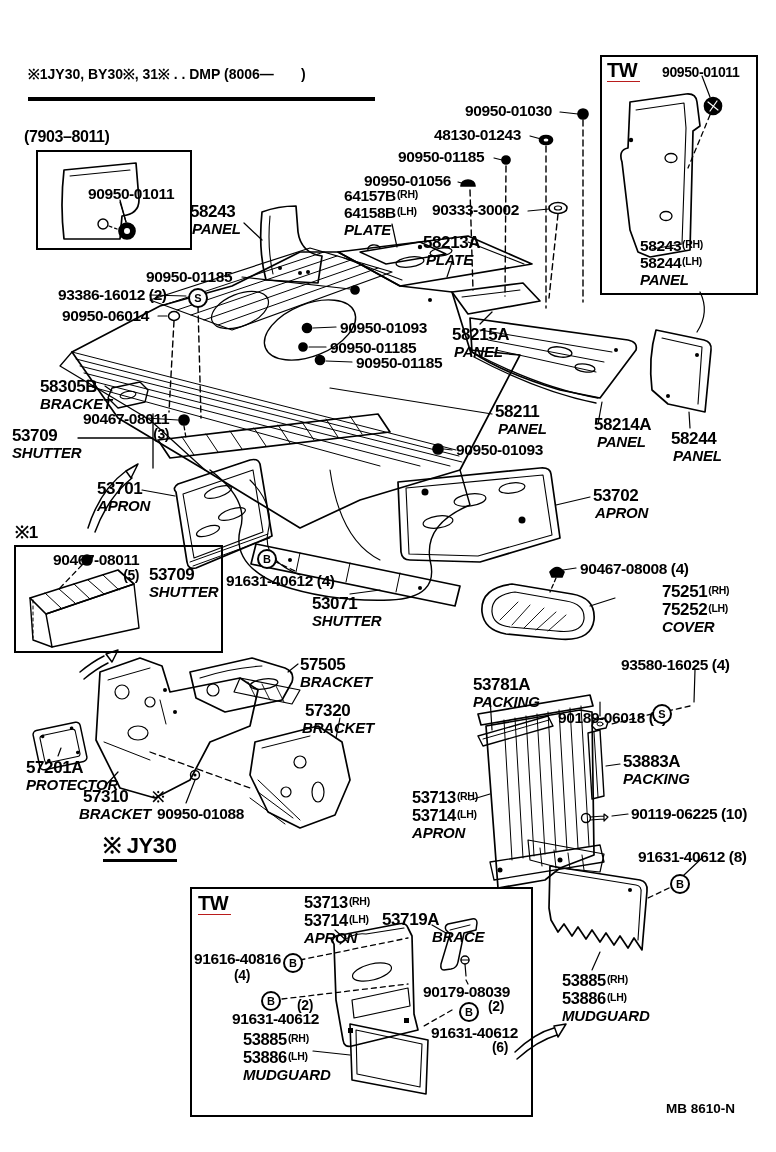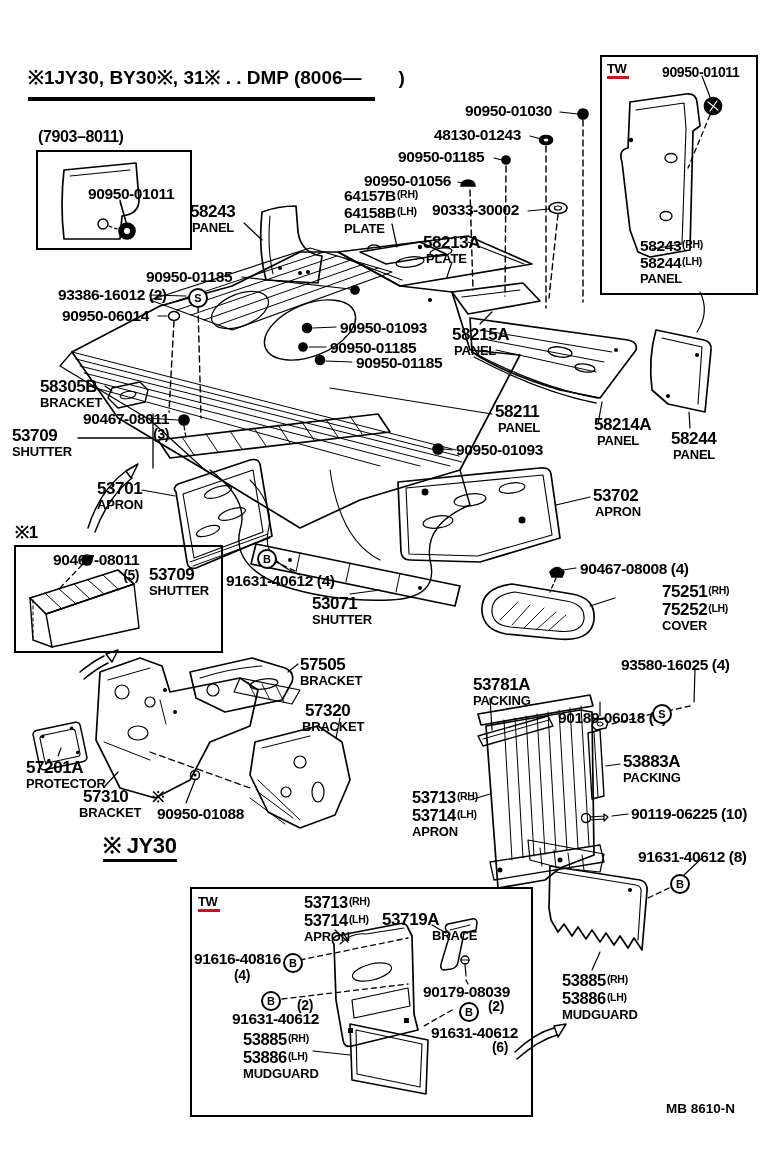--- a/index.html
+++ b/index.html
@@ -2,31 +2,31 @@
 <html><head>
 <meta charset="utf-8">
 <style>
   html,body{margin:0;padding:0;background:#f5f5f2;}
   #page{position:relative;width:776px;height:1152px;background:#ffffff;overflow:hidden;
         font-family:"Liberation Sans",sans-serif;color:#000;}
   #art{position:absolute;left:0;top:0;}
   .lbl{position:absolute;font-weight:700;line-height:1.05;white-space:nowrap;letter-spacing:-0.4px;}
   .num{font-size:15.5px;}
   .big .num{font-size:17px;}
-  .cap{font-size:13px;letter-spacing:-0.2px;}
+  .cap{font-size:15px;letter-spacing:-0.2px;font-style:italic;}
   .qty{font-size:14px;}
   .qty-r{text-align:right;font-size:14px;}
   .side{font-size:10.5px;vertical-align:3px;margin-left:1px;letter-spacing:-0.3px;}
   .sym{position:absolute;width:16px;height:16px;border:2px solid #000;border-radius:50%;
        font-size:11px;font-weight:700;display:flex;align-items:center;justify-content:center;
        background:#fff;z-index:4;}
   .box{position:absolute;border:2.5px solid #000;z-index:2;}
-  .hdr{position:absolute;left:28px;top:64px;font-weight:700;font-size:19px;letter-spacing:0px;z-index:3;}
+  .hdr{position:absolute;left:28px;top:64px;font-weight:700;font-size:14px;letter-spacing:0px;z-index:3;}
   .hline{position:absolute;background:#000;z-index:3;}
-  .tw{font-size:13px;font-weight:700;border-bottom:3px solid #b91c1c;padding:0 3px 0 0;}
+  .tw{font-size:20px;font-weight:700;border-bottom:1px solid #b91c1c;padding:0 3px 0 0;}
   .ulined{border-bottom:3px solid #000;padding-bottom:1px;}
   .lbl{z-index:3;}
   .footer{position:absolute;font-size:13.5px;font-weight:700;letter-spacing:0px;z-index:3;}
 </style>
 </head>
 <body>
 
 <div id="page">
 
 <svg id="art" width="776" height="1152" viewBox="0 0 776 1152">
@@ -346,21 +346,21 @@
     <g stroke-width="1.2">
       <path d="M120,200 L126,222"></path>
       <path d="M276,560 L268,566"></path>
     </g>
   </g>
 </svg>
 
 <div class="hdr">※1JY30, BY30※, 31※ . . DMP (8006—&nbsp;&nbsp;&nbsp;&nbsp;&nbsp;&nbsp;&nbsp;)</div>
 <div class="hline" style="left:28px;top:97px;width:347px;height:4px;"></div>
 
-<div class="lbl" style="left:38px;top:129px;font-size:16px;">(7903–8011)</div>
+<div class="lbl" style="left:24px;top:129px;font-size:16px;">(7903–8011)</div>
 
 <div class="box" style="left:36px;top:150px;width:152px;height:96px;"></div>
 <div class="box" style="left:600px;top:55px;width:154px;height:236px;"></div>
 <div class="box" style="left:14px;top:545px;width:205px;height:104px;"></div>
 <div class="box" style="left:190px;top:887px;width:339px;height:226px;"></div>
 
 <div class="lbl" style="left:88px;top:186px;"><span class="num">90950-01011</span></div>
 
 <div class="lbl big" style="left:190px;top:203px;">
   <div class="num">58243</div>

